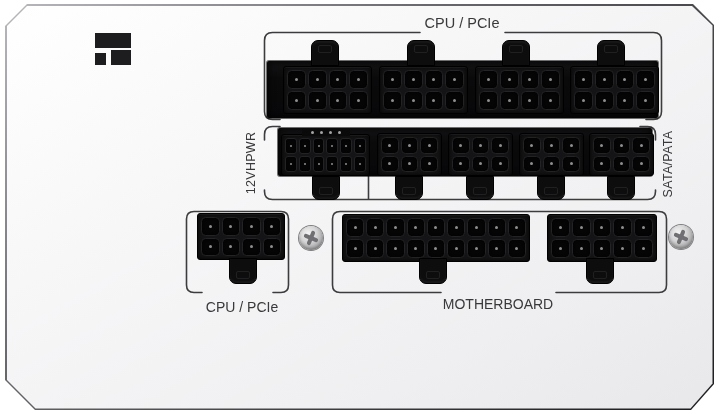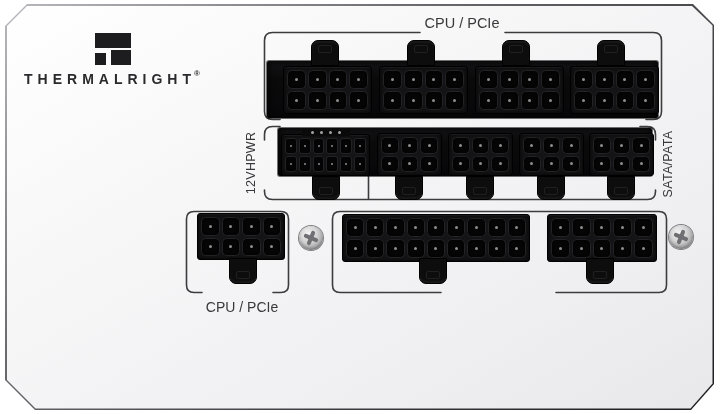--- a/index.html
+++ b/index.html
@@ -91,37 +91,37 @@
 <div class="stage">
 
   <div class="panel-outline"></div>
   <div class="panel-face"></div>
 
   <div class="logo">
     <span class="bar"></span>
     <span class="sq1"></span>
     <span class="sq2"></span>
   </div>
-  <div class="brand-name"><span>THERMALRIGHT</span><sup>®</sup></div>
 
   <svg class="brackets" viewBox="0 0 720 414">
     <path d="M420 32.5 H272.5 Q264.5 32.5 264.5 40.5 V111.5 Q264.5 119.5 272.5 119.5 H280"></path>
     <path d="M505 32.5 H653.5 Q661.5 32.5 661.5 40.5 V111.5 Q661.5 119.5 653.5 119.5 H646"></path>
     <path d="M280 126.5 H272.5 Q264.5 126.5 264.5 134.5 V140"></path>
     <path d="M640 126.5 H647.5 Q655.5 126.5 655.5 134.5 V140"></path>
     <path d="M264.5 190 V191.5 Q264.5 199.5 272.5 199.5 H647.5 Q655.5 199.5 655.5 191.5 V190"></path>
     <path d="M368.5 131 V199"></path>
     <path d="M202 292.5 H194 Q186.5 292.5 186.5 285 V219 Q186.5 211.5 194 211.5 H281 Q288.5 211.5 288.5 219 V285 Q288.5 292.5 281 292.5 H273"></path>
     <path d="M441 292.5 H340 Q332.5 292.5 332.5 285 V219 Q332.5 211.5 340 211.5 H659 Q666.5 211.5 666.5 219 V285 Q666.5 292.5 659 292.5 H556"></path>
   </svg>
 
   <div class="lbl lbl-top">CPU / PCIe</div>
   <div class="lbl lbl-hpwr">12VHPWR</div>
   <div class="lbl lbl-sata">SATA/PATA</div>
   <div class="lbl lbl-cpu-b">CPU / PCIe</div>
+  <div class="lbl lbl-mb">MOTHERBOARD</div>
 
   <div class="strip strip-top"></div>
   <div class="tab up t-top1"></div>
   <div class="tab up t-top2"></div>
   <div class="tab up t-top3"></div>
   <div class="tab up t-top4"></div>
   <div class="housing h-top c-top1">
       <div class="pin-grid" style="grid-template-columns: repeat(4, 1fr);">
         <span class="pin"></span>
         <span class="pin"></span>

